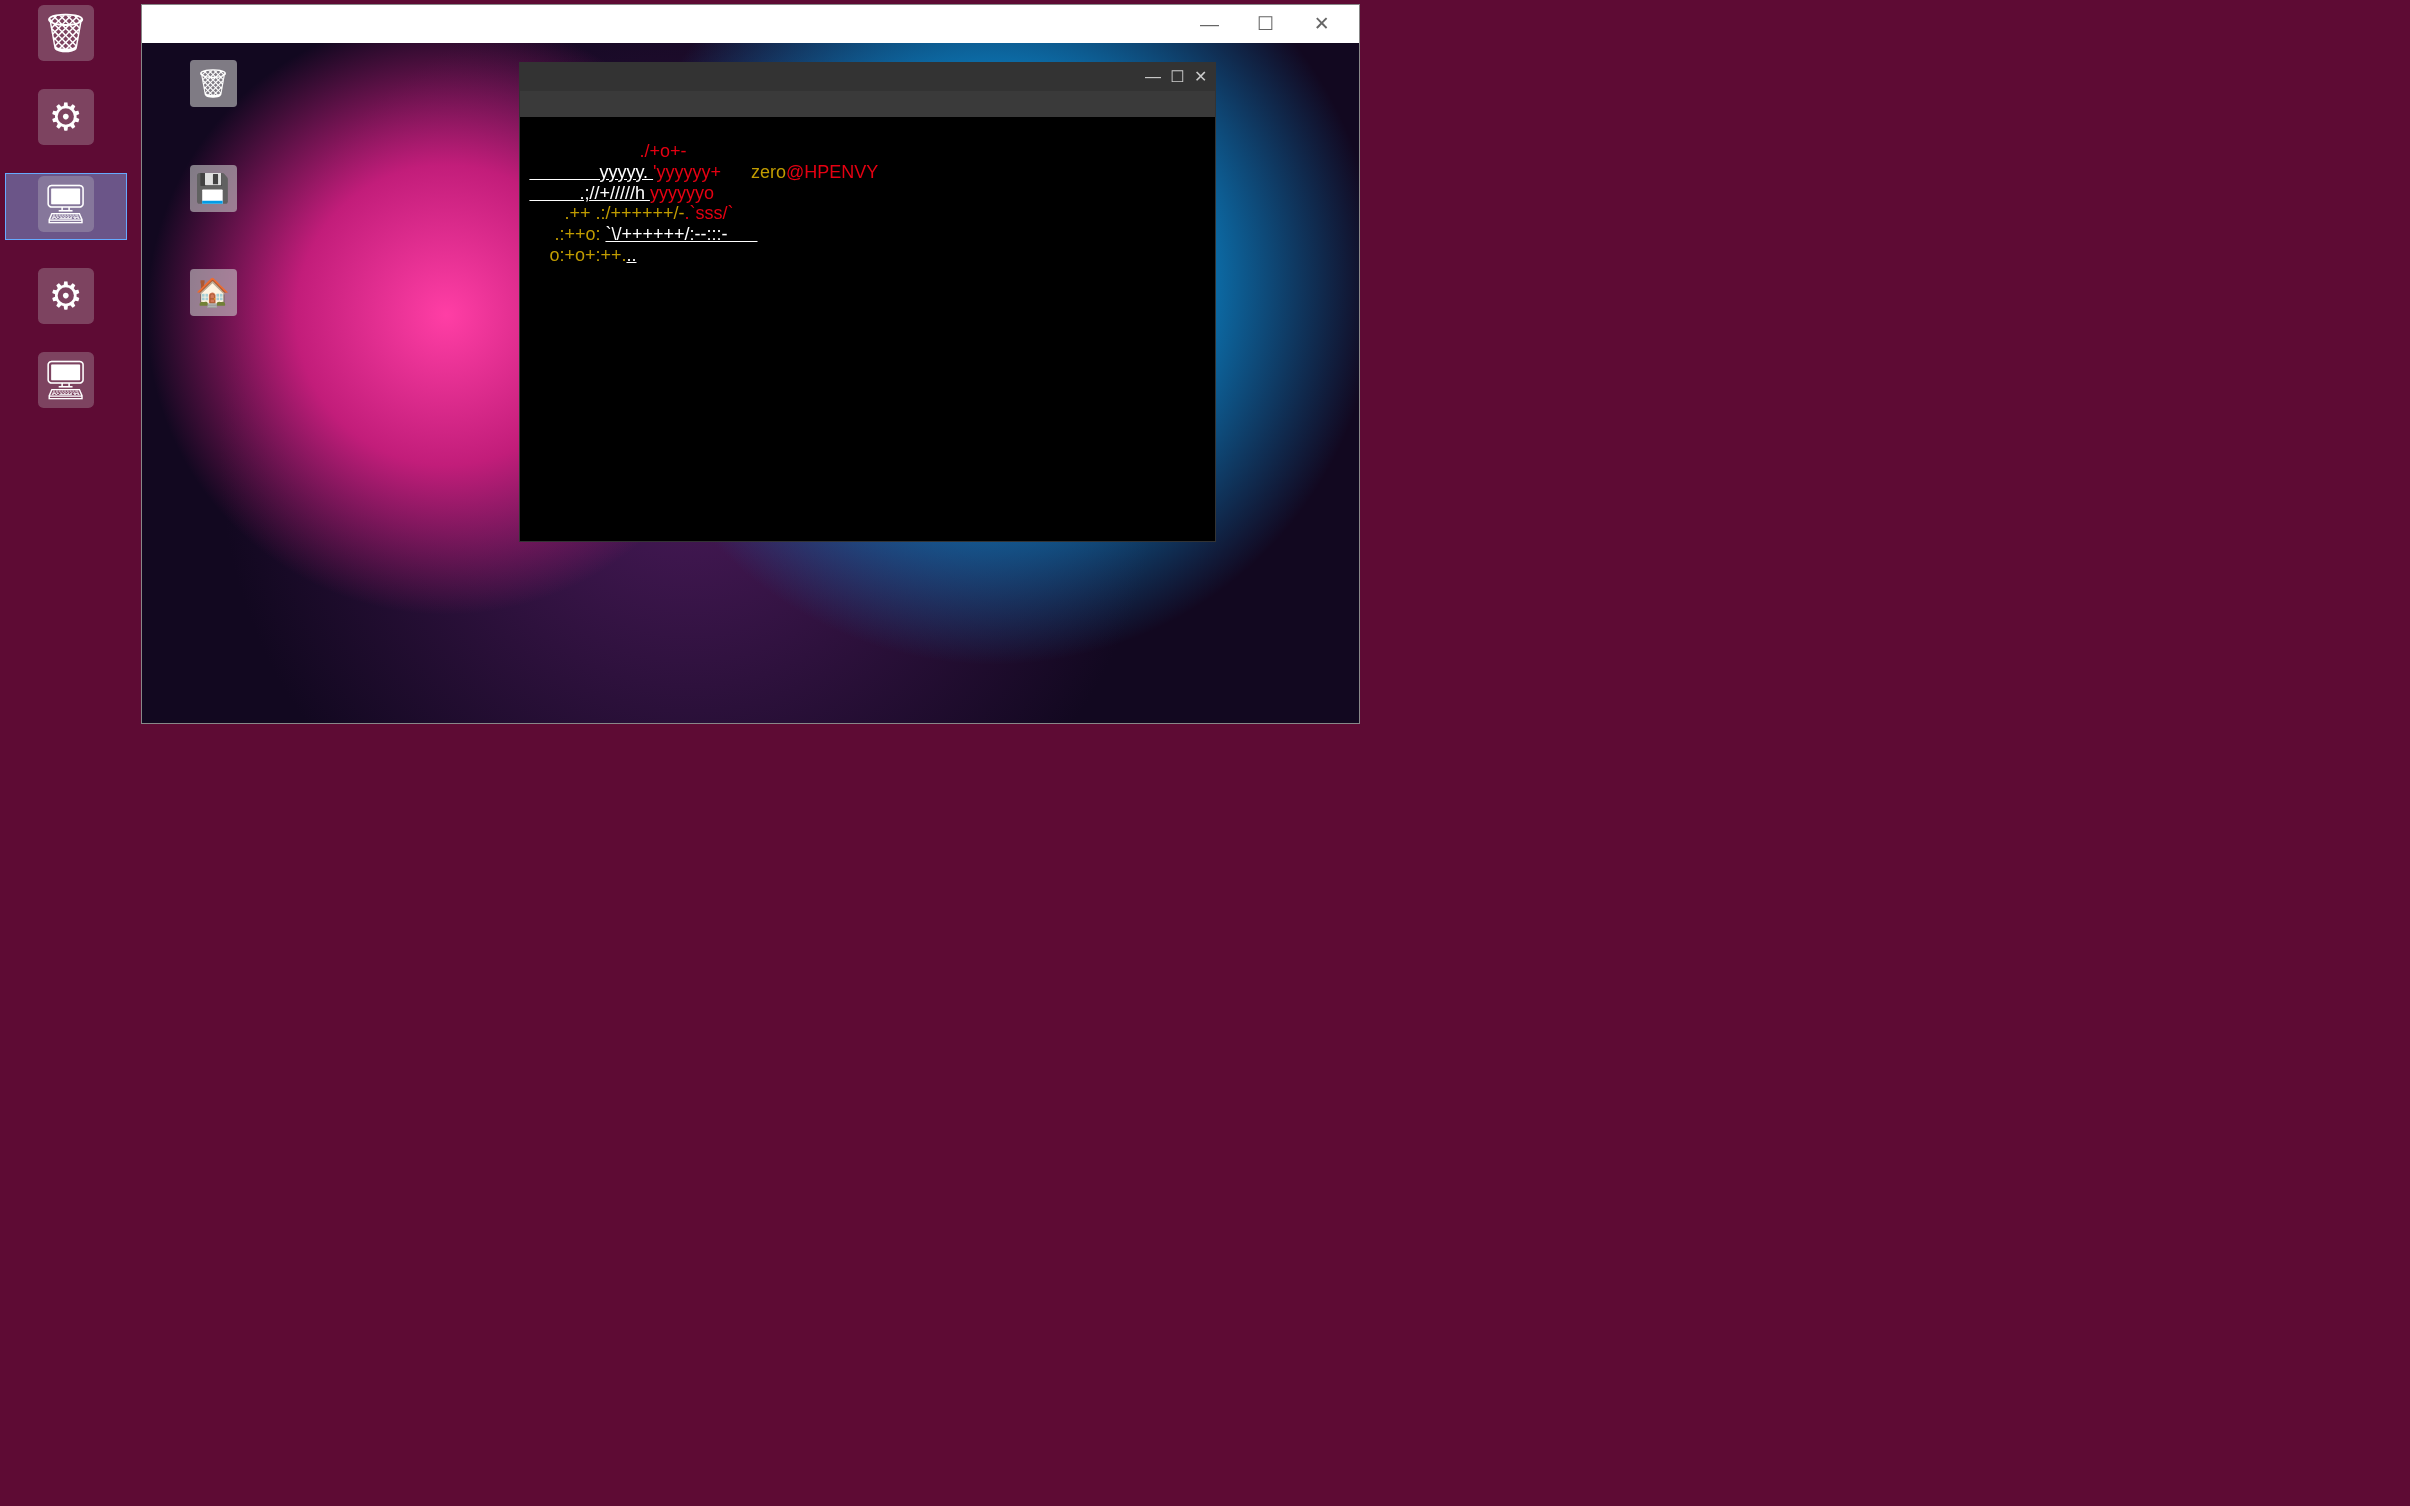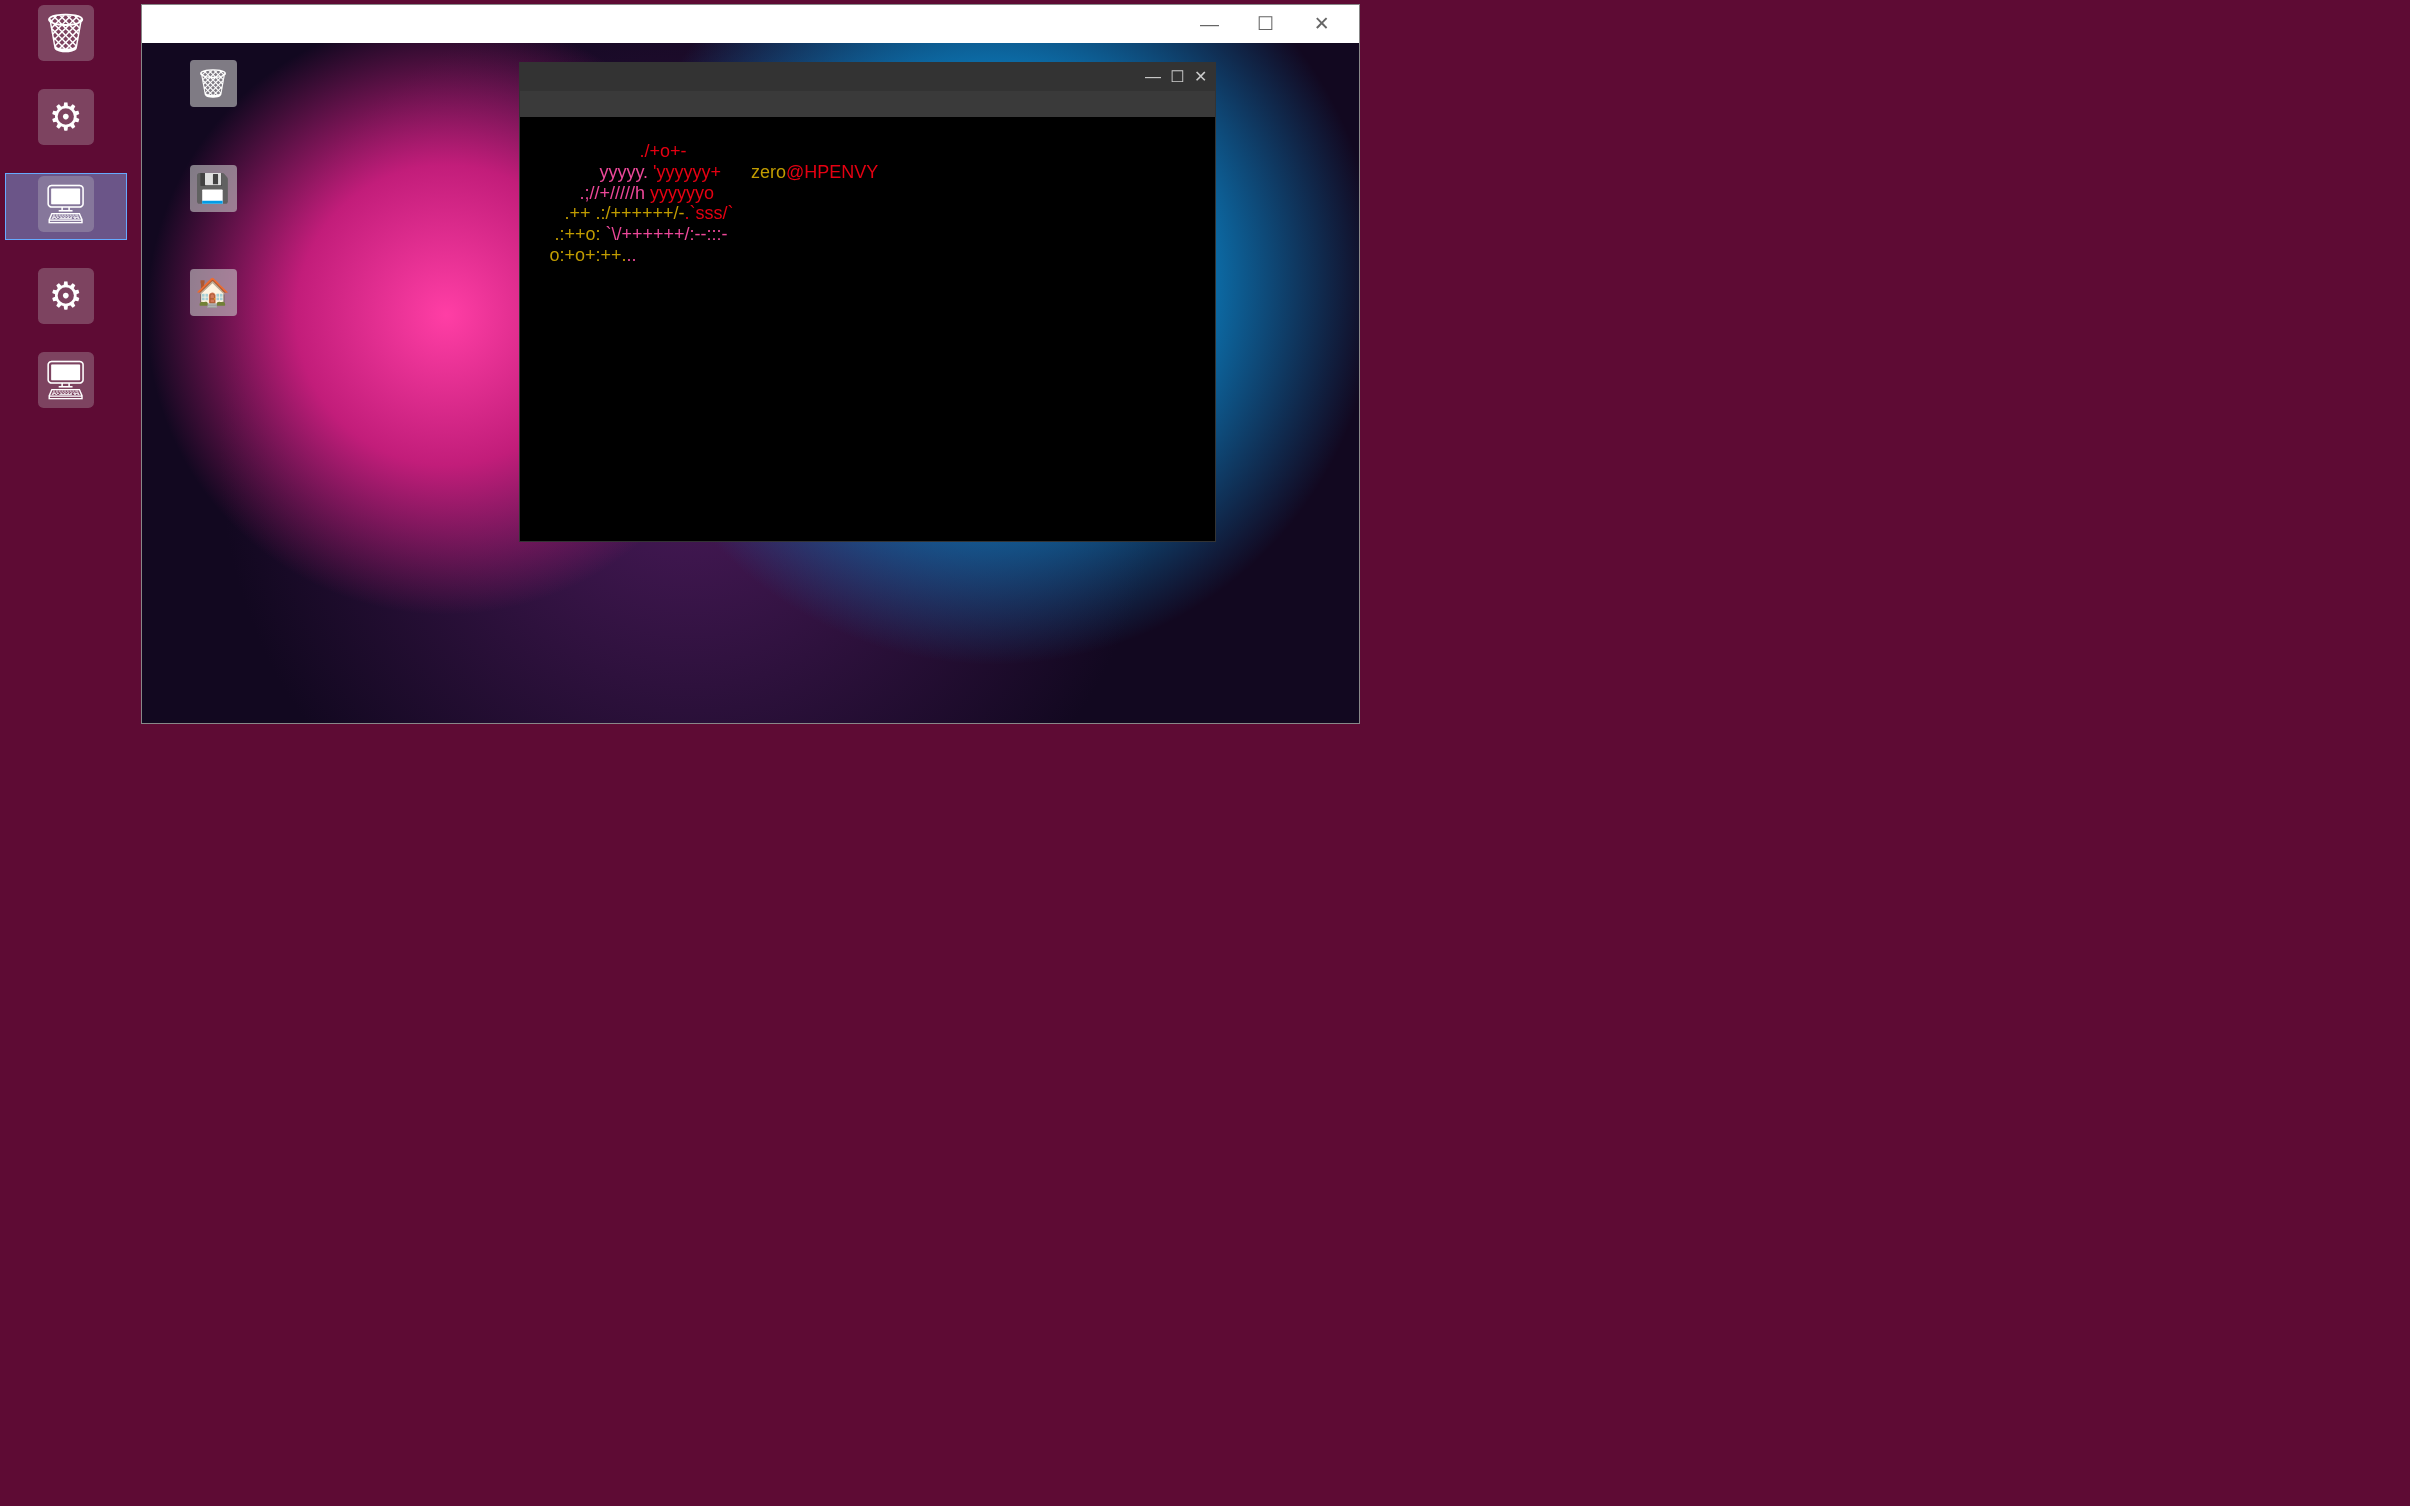--- a/index.html
+++ b/index.html
@@ -24,21 +24,21 @@
 .xicon .ic { width:47px; height:47px; margin:0 auto 3.8px; background:rgba(200,200,200,.6); border-radius:3.8px; display:flex; align-items:center; justify-content:center; font-size:28px; }
 
 
 .term { position:absolute; background:#000; border:0.9px solid #333; font-family:"Consolas","Courier New",monospace; font-size:18px; }
 .term-titlebar { height:28px; background:#333; color:#ccc; font-size:16px; display:flex; align-items:center; padding:0 7.5px; }
 .term-titlebar .sp{flex:1;text-align:center;}
 .term-titlebar .x{cursor:pointer;margin-left:9.4px;}
 .term-menu { height:26px; background:#3a3a3a; color:#ddd; font-size:17px; display:flex; gap:17px; padding:1.9px 9.4px; }
 .term-menu span{cursor:pointer;}
 .term-body { padding:3.8px 9.4px; line-height:1.15; white-space:pre; color:#ccc; }
-.g{color:#16c60c;} .r{color:#e60012;} .o{color:#c19c00;margin-top:8px;} .w{color:#ec4899;}
+.g{color:#16c60c;} .r{color:#e60012;} .o{color:#c19c00;margin-top:8px;} .w{color:#ffffff;text-decoration:underline;}
 </style>
 </head>
 <body>
 
 <div class="desktop-icons">
   <div class="dicon"><div class="box">🗑</div><span></span></div>
   <div class="dicon"><div class="box">⚙</div><span></span></div>
   <div class="dicon sel"><div class="box">🖥</div><span></span></div>
   <div class="dicon"><div class="box">⚙</div><span></span></div>
   <div class="dicon"><div class="box">🖥</div><span></span></div>

